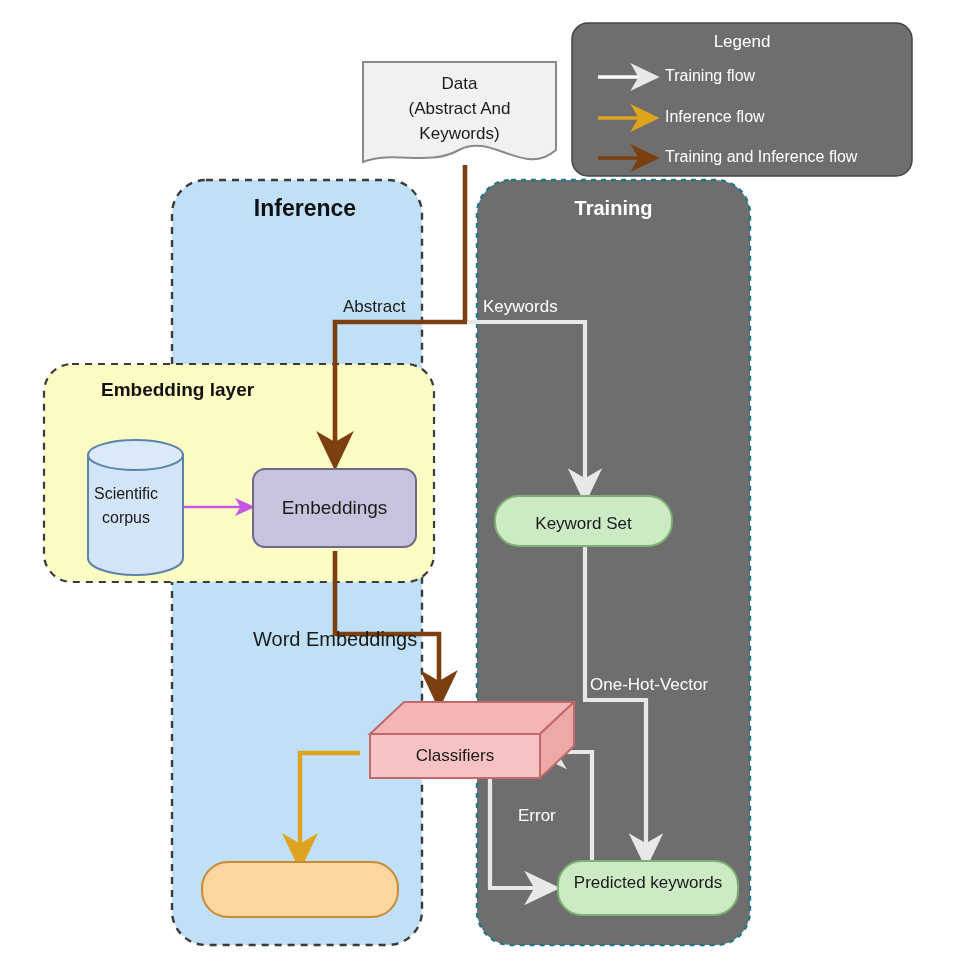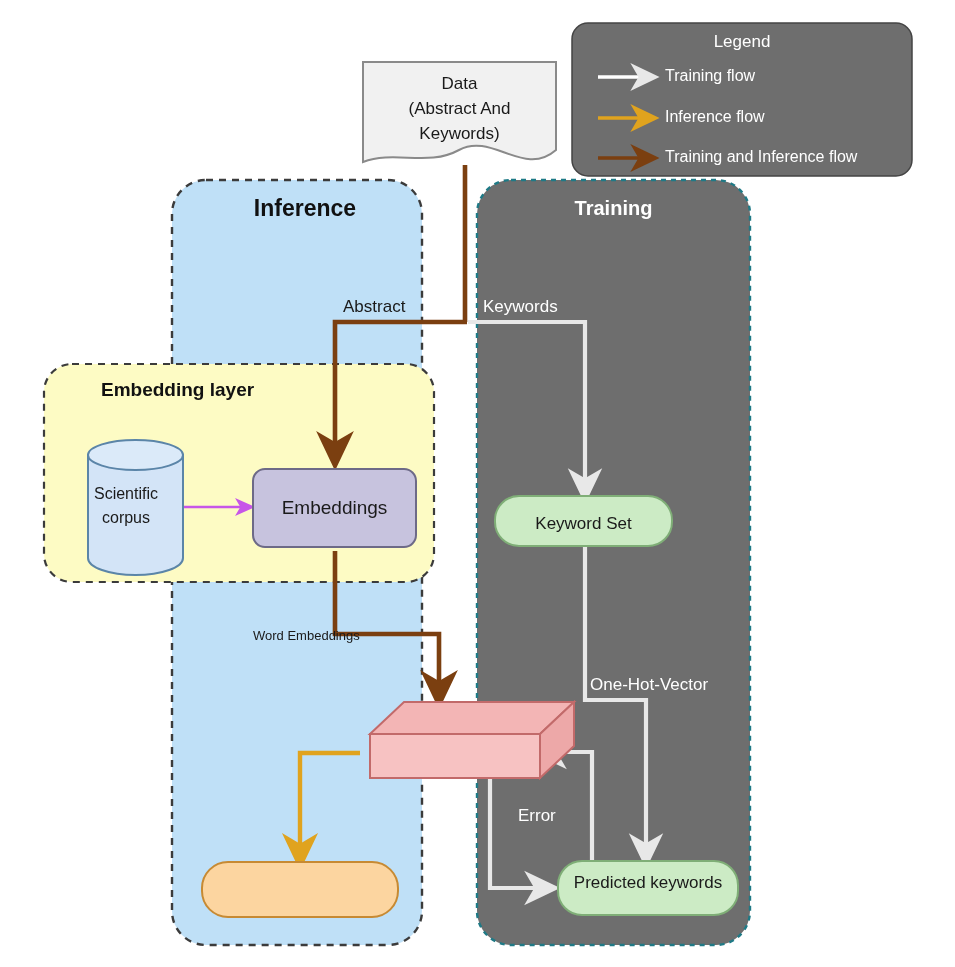--- a/index.html
+++ b/index.html
@@ -145,27 +145,28 @@
 (Abstract And
 Keywords)</div>
 
   <div class="nodelabel" style="left:88px; top:478px; width:76px; height:56px; color:#1a1a1a; font-size:16px; line-height:24px;">Scientific
 corpus</div>
 
   <div class="nodelabel" style="left:253px; top:469px; width:163px; height:78px; color:#1a1a1a; font-size:19px;">Embeddings</div>
 
   <div class="nodelabel" style="left:495px; top:496px; width:177px; height:56px; color:#1a1a1a; font-size:17px;">Keyword Set</div>
 
+  <div class="nodelabel" style="left:370px; top:734px; width:170px; height:44px; color:#1a1a1a; font-size:17px;">Classifiers</div>
 
 
   <div class="nodelabel" style="left:558px; top:861px; width:180px; height:44px; color:#1a1a1a; font-size:17px;">Predicted keywords</div>
 
   <div class="edgelabel" style="left:343px; top:297px; color:#1a1a1a; font-size:17px;">Abstract</div>
 
   <div class="edgelabel" style="left:483px; top:297px; color:#ffffff; font-size:17px;">Keywords</div>
 
-  <div class="edgelabel" style="left:253px; top:628px; color:#1a1a1a; font-size:13px;">Word Embeddings</div>
+  <div class="edgelabel" style="left:253px; top:628px; color:#1a1a1a; font-size:20px;">Word Embeddings</div>
 
   <div class="edgelabel" style="left:590px; top:675px; color:#ffffff; font-size:17px;">One-Hot-Vector</div>
 
   <div class="edgelabel" style="left:518px; top:806px; color:#ffffff; font-size:17px;">Error</div>
 
 </div>
 
 </body></html>

